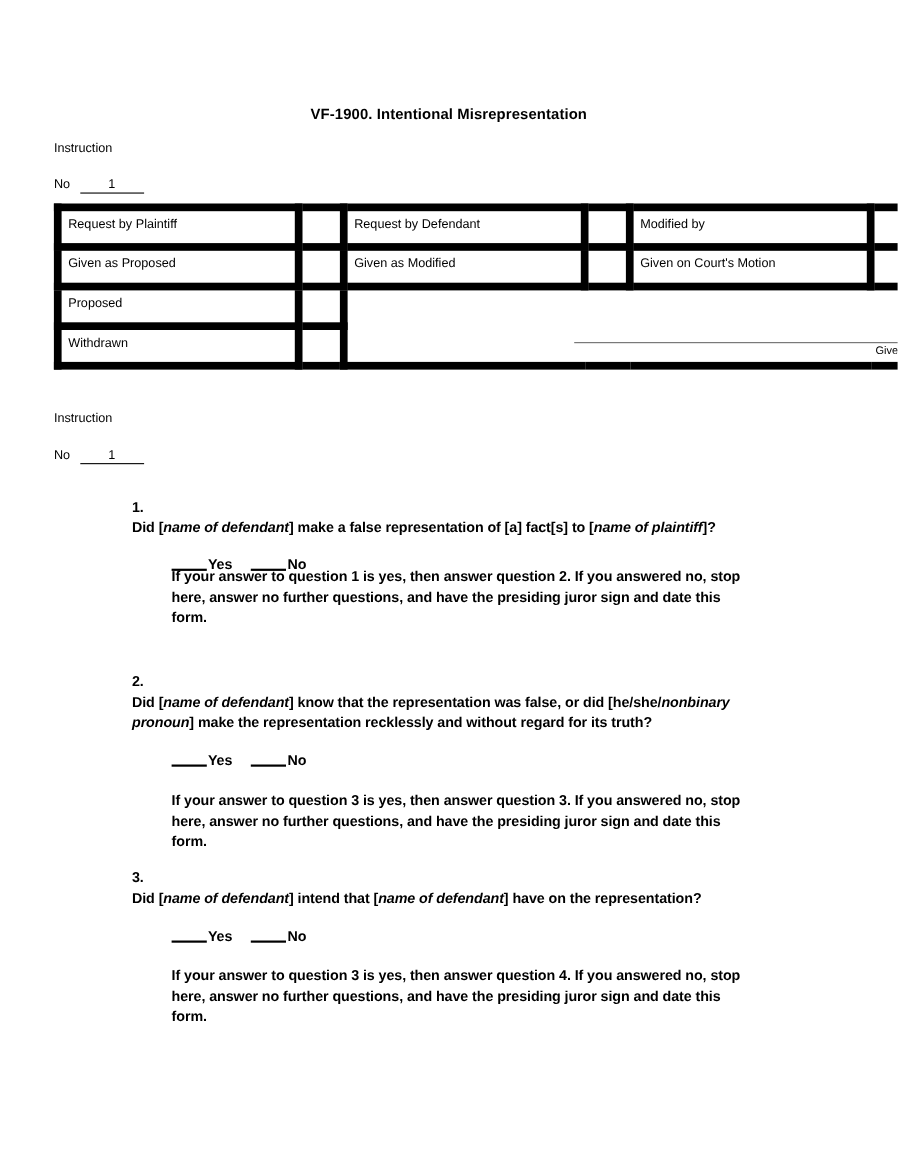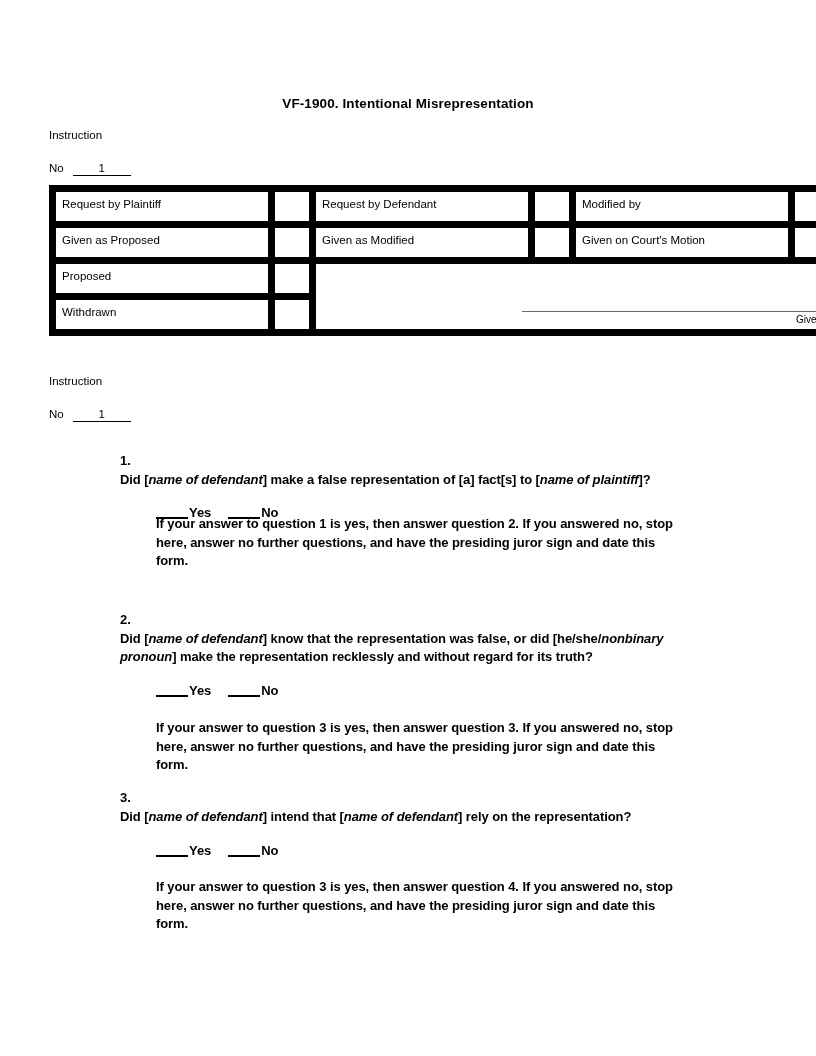--- a/index.html
+++ b/index.html
@@ -251,21 +251,21 @@
     </span>
   </div>
   <div class="answer-row a2">
     <span class="blank"></span><span>Yes</span><span class="answer-gap"></span><span class="blank"></span><span>No</span>
   </div>
   <div class="follow-up f2">If your answer to question 3 is yes, then answer question 3. If you answered no, stop here, answer no further questions, and have the presiding juror sign and date this form.</div>
 
   <div class="question q3">
     <span class="q-num">3.</span>
     <span class="q-body">
-      <span class="q-text"><span>Did [</span><span class="ph">name of defendant</span><span>] intend that [</span><span class="ph">name of defendant</span><span>] rely on the representation?</span></span>
+      <span class="q-text"><span>Did [</span><span class="ph">name of defendant</span><span>] intend that [</span><span class="ph">name of defendant</span><span>] have on the representation?</span></span>
     </span>
   </div>
   <div class="answer-row a3">
     <span class="blank"></span><span>Yes</span><span class="answer-gap"></span><span class="blank"></span><span>No</span>
   </div>
   <div class="follow-up f3">If your answer to question 3 is yes, then answer question 4. If you answered no, stop here, answer no further questions, and have the presiding juror sign and date this form.</div>
 
 </div>
 
 </body></html>

